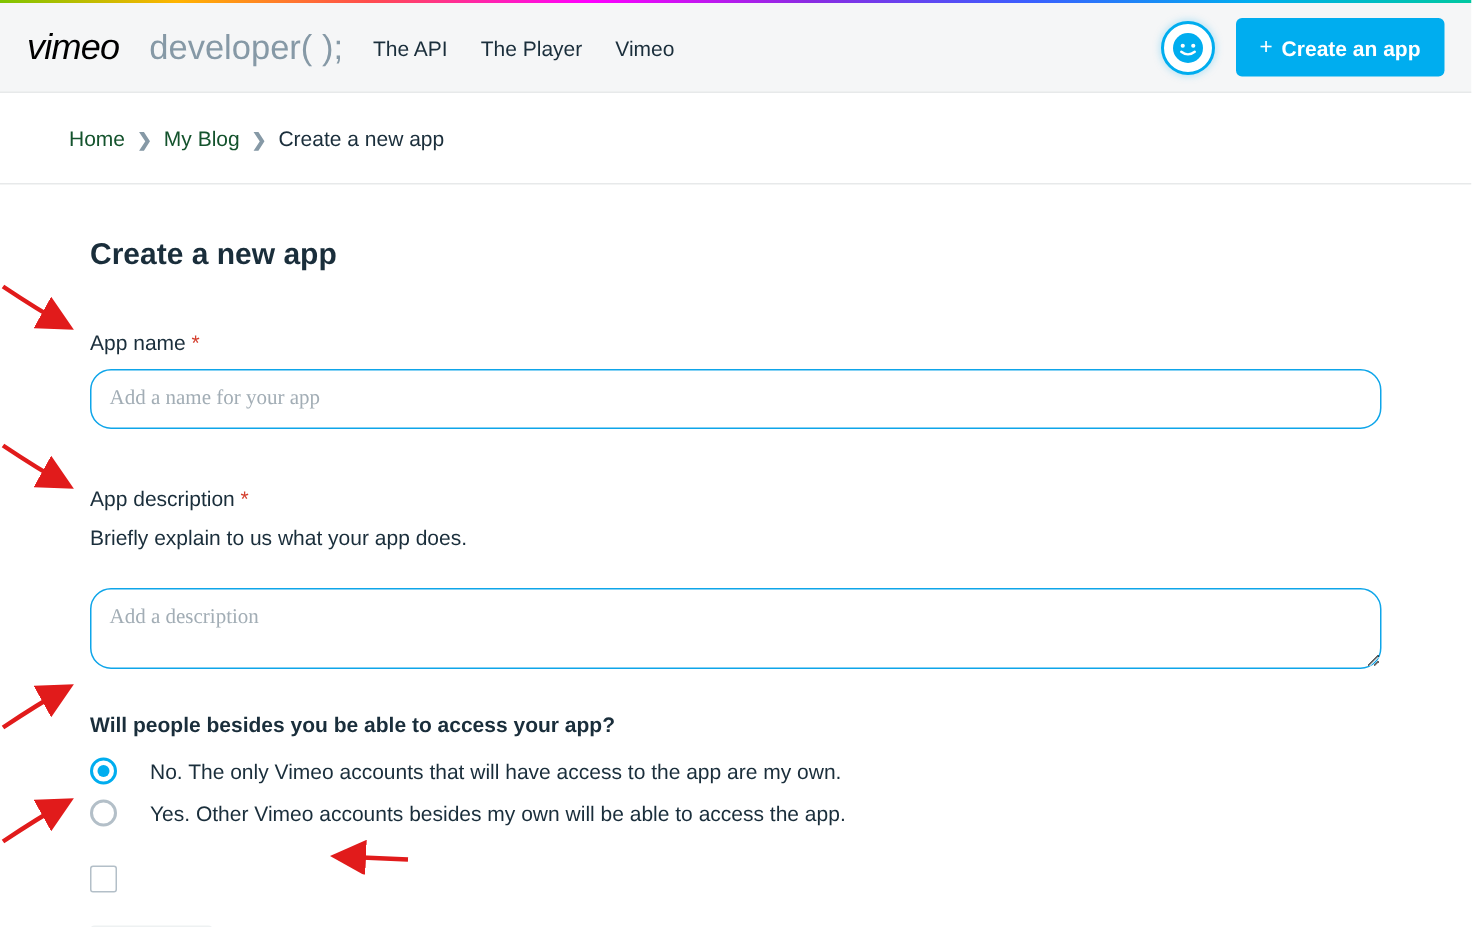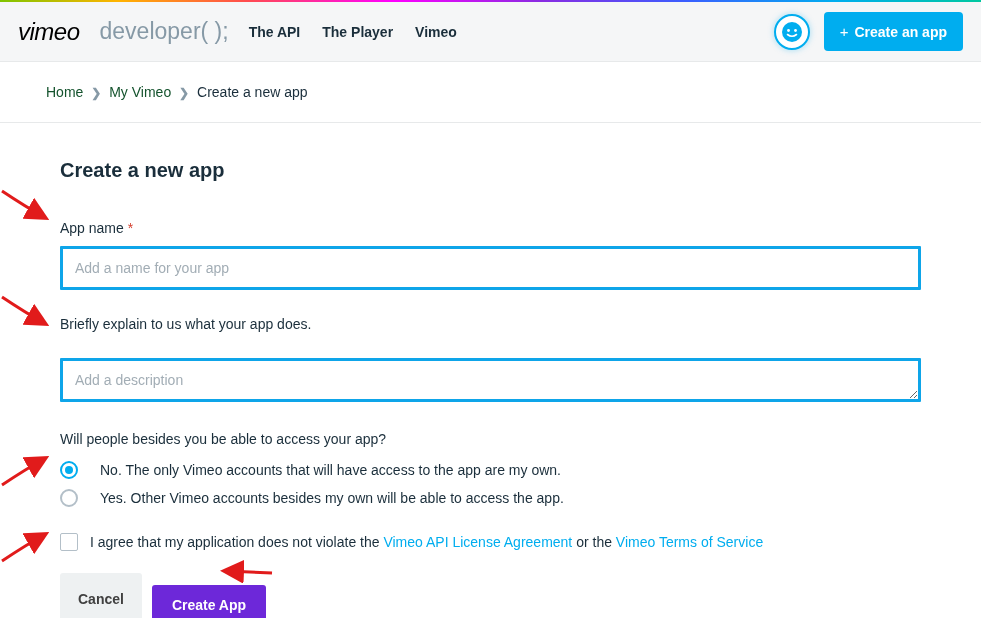--- a/index.html
+++ b/index.html
@@ -35,21 +35,21 @@
     }
     .developer-tag {
       color: #8699a6;
       font-size: 23px;
       font-weight: 300;
       margin-right: 20px;
     }
     .nav { display: flex; gap: 22px; }
     .nav a {
       color: #1a2e3b;
-      font-weight: 700;
+      font-weight: 400;
       font-size: 14px;
       text-decoration: none;
       cursor: pointer;
     }
     .spacer { flex: 1; }
     .avatar {
       width: 36px; height: 36px;
       border-radius: 50%;
       border: 2px solid #00adef;
       background: #fff;
@@ -89,30 +89,30 @@
       display: block;
       font-size: 14px;
       color: #1a2e3b;
       margin-bottom: 10px;
       margin-top: 38px;
     }
     .label .req { color: #d43f2e; }
     .hint { font-size: 14px; color: #1a2e3b; margin-bottom: 26px; }
     .text-input, .textarea {
       width: 100%;
-      border: 3px solid #0ea5e9;
-      border-radius: 1px;
+      border: 1px solid #0ea5e9;
+      border-radius: 14px;
       padding: 11px 12px;
       font-size: 14px;
-      font-family: Liberation Sans, sans-serif;
+      font-family: Liberation Serif, serif;
       color: #1a2e3b;
     }
     .text-input::placeholder, .textarea::placeholder { color: #a2adb5; }
-    .textarea { resize: vertical; height: 44px; }
-    .question { font-size: 14px; margin-bottom: 14px; }
+    .textarea { resize: vertical; height: 54px; }
+    .question { font-size: 14px; margin-bottom: 14px; font-weight: bold; }
     .radio-row { display: flex; align-items: center; gap: 22px; margin-bottom: 10px; }
     .radio {
       width: 18px; height: 18px;
       border: 2px solid #b3bfc8;
       border-radius: 50%;
       display: inline-flex;
       align-items: center;
       justify-content: center;
       cursor: pointer;
       flex-shrink: 0;
@@ -187,57 +187,57 @@
   </div>
   <button class="create-app-btn">
     <span class="plus">+</span>
     <span>Create an app</span>
   </button>
 </header>
 
 <div class="breadcrumb">
   <a>Home</a>
   <span class="sep">❯</span>
-  <a>My Vimeo</a>
+  <a>My Blog</a>
   <span class="sep">❯</span>
   <span>Create a new app</span>
 </div>
 
 <main class="content">
   <h1>Create a new app</h1>
 
   <div class="form-group">
     <label class="label">
       <span>App name</span> <span class="req">*</span>
     </label>
     <input type="text" class="text-input" placeholder="Add a name for your app" style="">
   </div>
 
   <div class="form-group">
+    <label class="label">
+      <span>App description</span> <span class="req">*</span>
+    </label>
     <div class="hint">Briefly explain to us what your app does.</div>
     <textarea class="textarea" placeholder="Add a description" style=""></textarea>
   </div>
 
   <div class="form-group">
     <div class="question">Will people besides you be able to access your app?</div>
     <div class="radio-row">
       <span class="radio checked"></span>
       <span class="radio-label">No. The only Vimeo accounts that will have access to the app are my own.</span>
     </div>
     <div class="radio-row">
       <span class="radio"></span>
       <span class="radio-label">Yes. Other Vimeo accounts besides my own will be able to access the app.</span>
     </div>
   </div>
 
   <div class="check-row">
     <span class="checkbox"></span>
-    <span class="check-label">
-      <span>I agree that my application does not violate the </span><a>Vimeo API License Agreement</a><span> or the </span><a>Vimeo Terms of Service</a>
-    </span>
   </div>
 
   <div class="actions">
     <button class="btn-cancel">Cancel</button>
     <button class="btn-primary">Create App</button>
   </div>
 
   <svg class="arrow" style="left:-2px;top:62px" width="56" height="40">
     <defs>
         <marker id="ah1" markerWidth="8" markerHeight="8" refX="6" refY="4" orient="auto">

